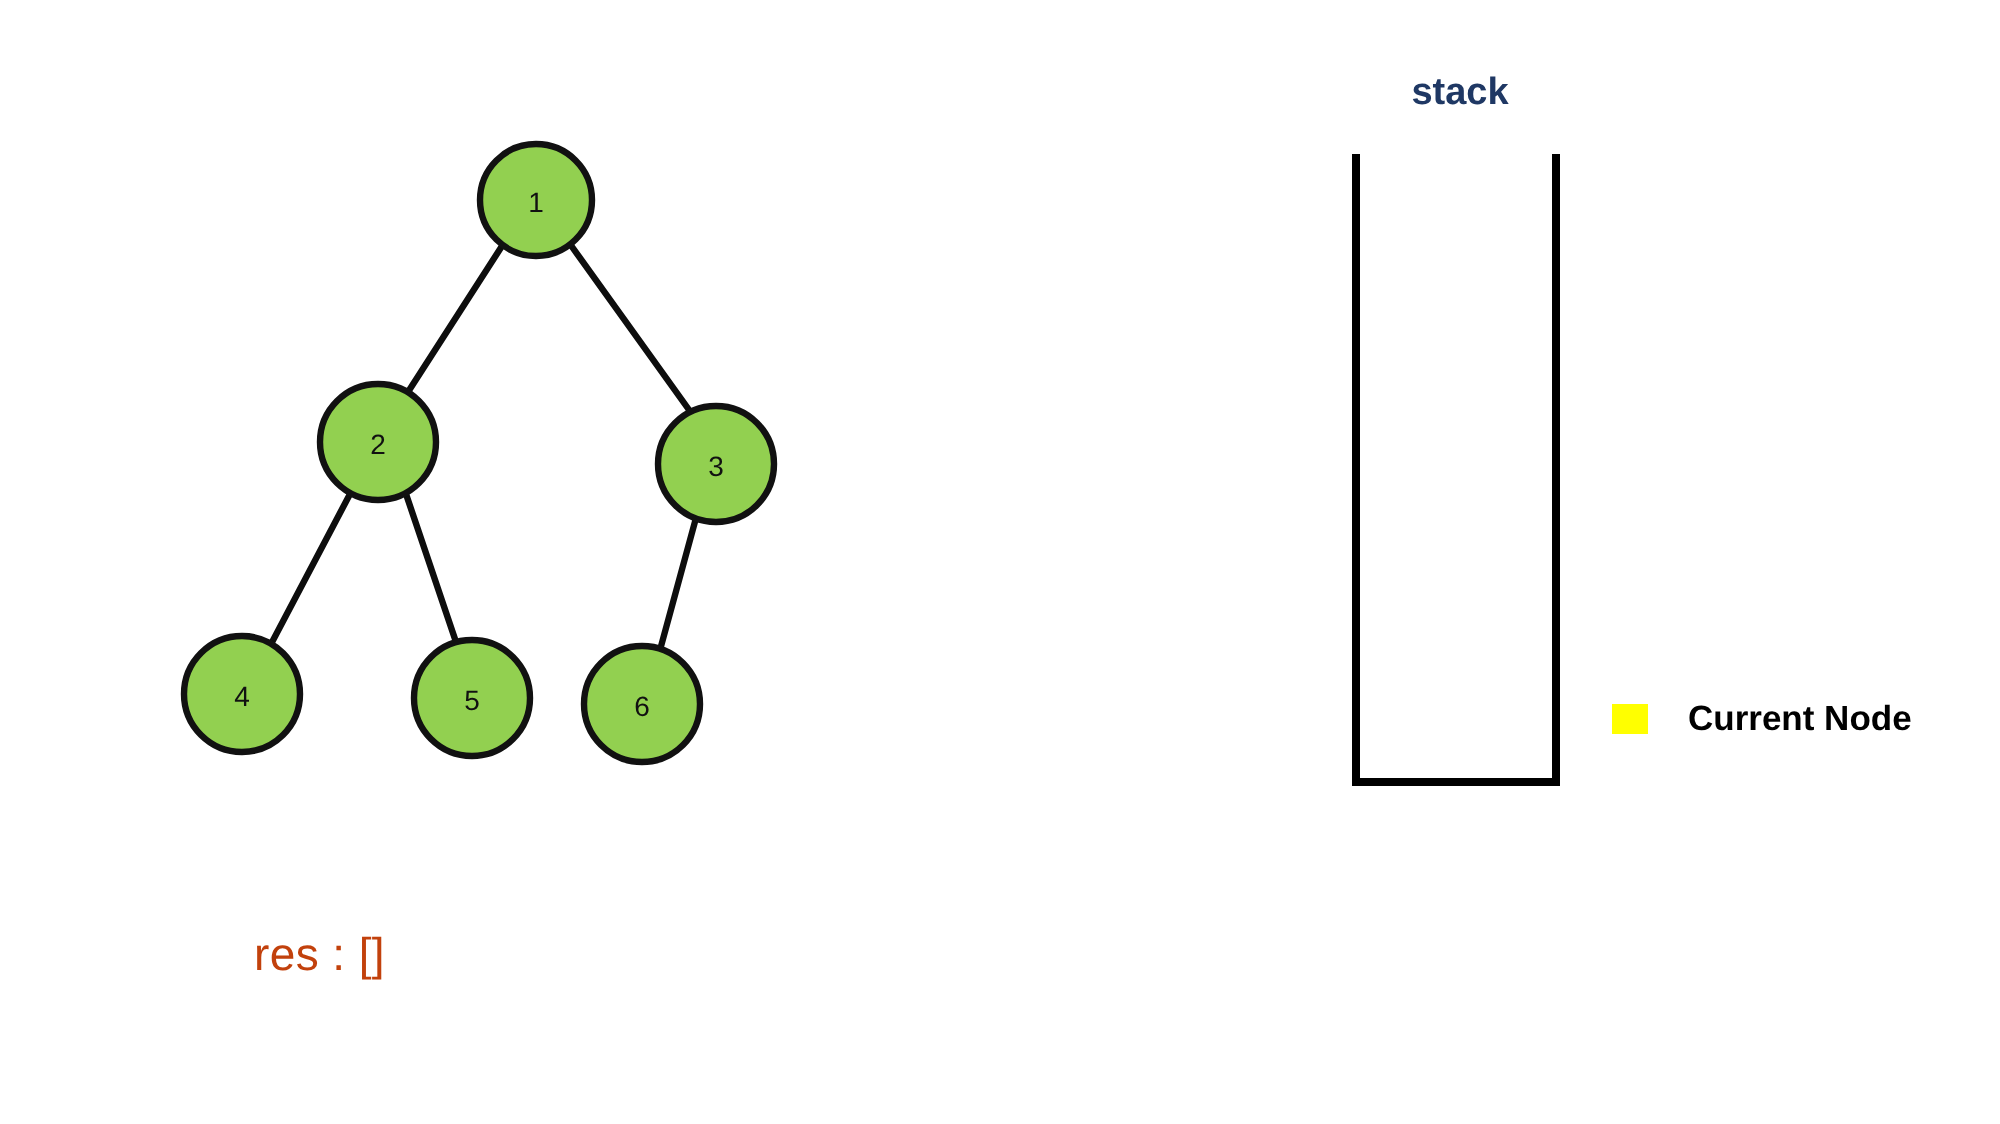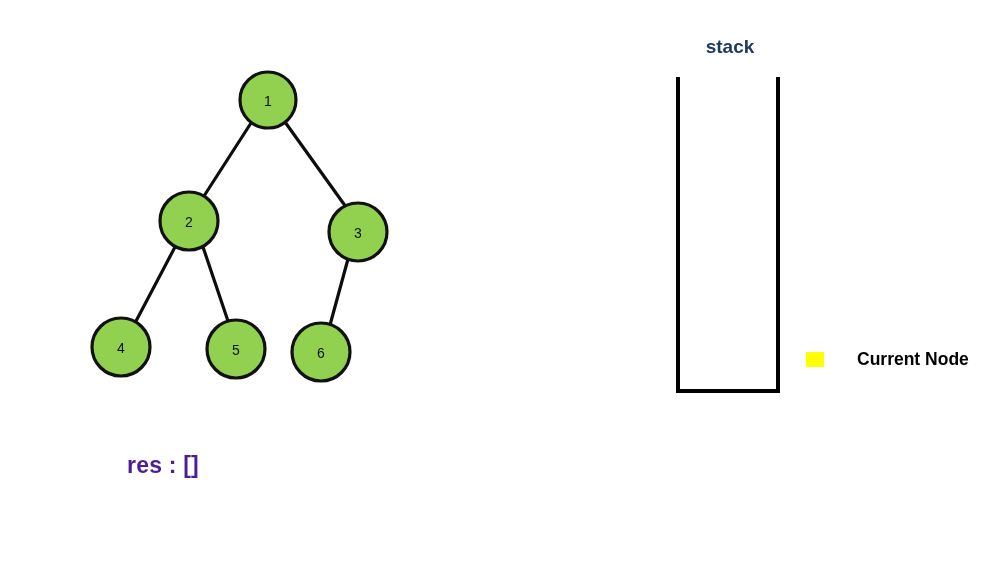--- a/index.html
+++ b/index.html
@@ -44,24 +44,24 @@
     fill: #111111;
     text-anchor: middle;
     dominant-baseline: central;
     font-weight: 400;
   }
 
   
   #result-text {
     position: absolute;
     left: 127px;
-    top: 452px;
+    top: 464px;
     font-size: 23px;
-    font-weight: bold;
-    color: #4c1d95;
+    font-weight: normal;
+    color: #c2410c;
     letter-spacing: 0.2px;
     white-space: pre;
   }
 
   
   #stack-title {
     position: absolute;
     left: 678px;
     top: 36px;
     width: 104px;
@@ -110,21 +110,20 @@
     flex-direction: column-reverse;
   }
 
   
   #legend {
     position: absolute;
     left: 806px;
     top: 349px;
     display: flex;
     align-items: center;
-    gap: 13px;
   }
   #legend-swatch {
     width: 18px;
     height: 15px;
     background: #FFFF00;
     flex: 0 0 auto;
   }
   #legend-label {
     margin-left: 20px;
     font-size: 17.5px;

